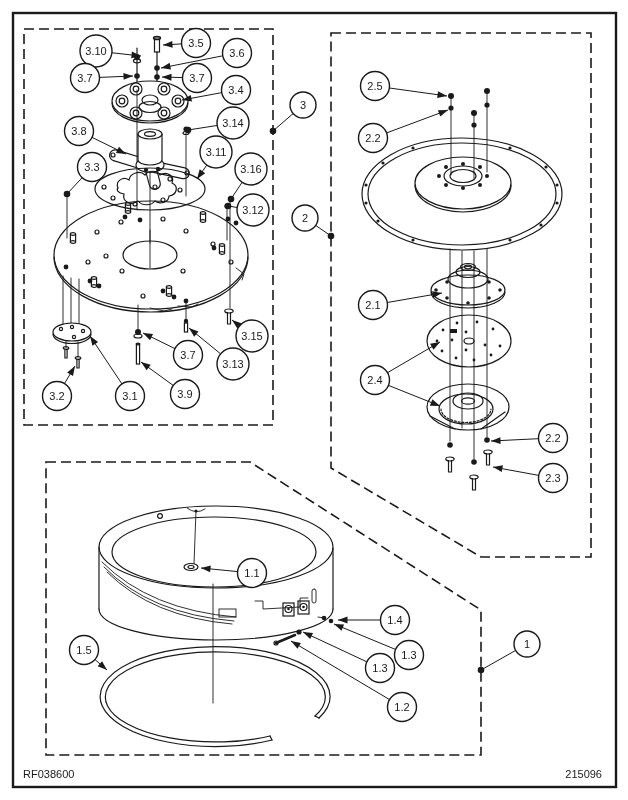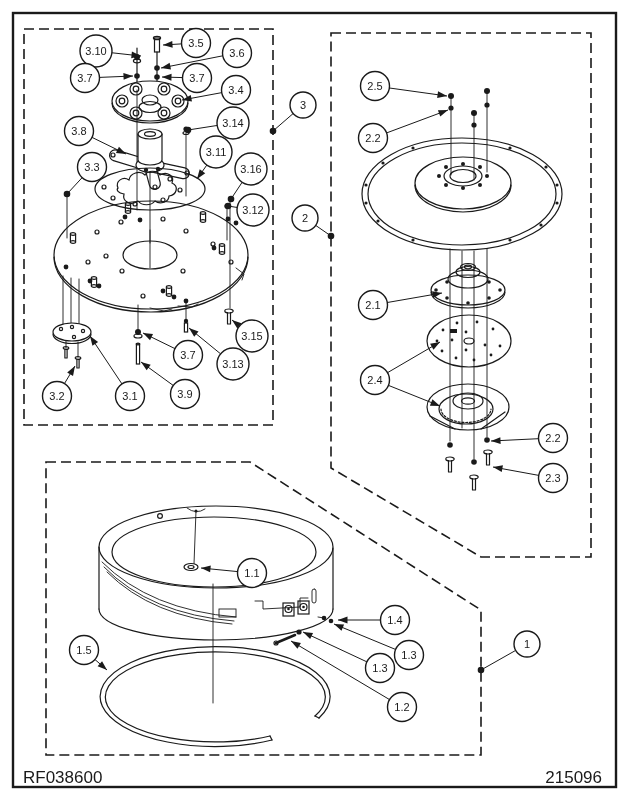--- a/index.html
+++ b/index.html
@@ -9,21 +9,21 @@
   svg { position:absolute; left:0; top:0; }
   svg text { font-family:"Liberation Sans", sans-serif; font-size:11px; fill:var(--ink); }
   .s  { stroke:var(--ink); fill:none; stroke-width:1.2; stroke-linecap:round; }
   .sw { stroke:var(--ink); fill:#fff;  stroke-width:1.2; }
   .thin { stroke:var(--ink); fill:none; stroke-width:0.9; }
   .d  { fill:var(--ink); stroke:none; }
   .dash { stroke:var(--ink); fill:none; stroke-width:1.6; stroke-dasharray:10 5; }
   .frame { stroke:var(--ink); fill:none; stroke-width:2.4; }
   .leader { stroke:var(--ink); fill:none; stroke-width:1; }
   .callout-circle { fill:#fff; stroke:var(--ink); stroke-width:1.4; }
-  .footer-text { position:absolute; font-size:17px; color:var(--ink); }
+  .footer-text { position:absolute; font-size:11px; color:var(--ink); }
   #footer-left { left:23px; top:768px; }
   #footer-right { right:26px; top:768px; }
 </style>
 </head>
 <body>
 
 <div class="page">
 <svg width="628" height="800" viewBox="0 0 628 800">
   <defs>
     <g id="standoff">

